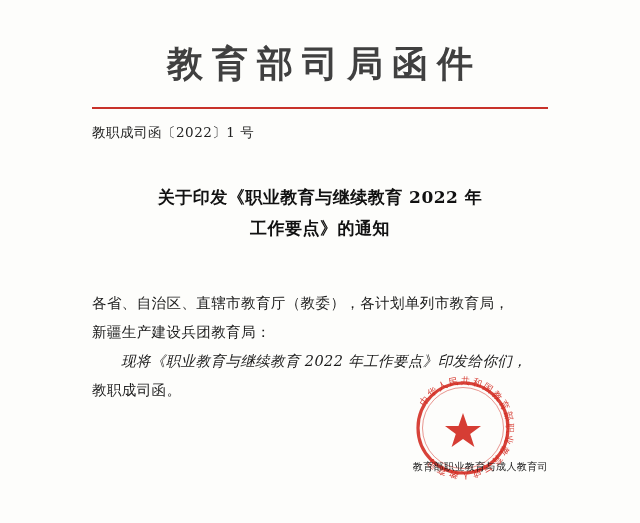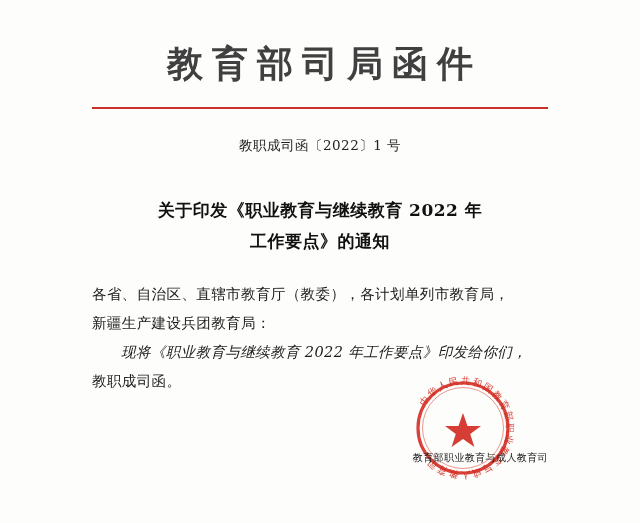--- a/index.html
+++ b/index.html
@@ -33,37 +33,37 @@
     font-family: "DejaVu Serif", "Liberation Serif", serif;
     white-space: nowrap;
   }
   .red-rule {
     margin-top: 18px;
     height: 2px;
     background: #c8322a;
     width: 100%;
   }
   .doc-number {
-    margin-top: 28px;
-    text-align: center;
+    margin-top: 15px;
+    text-align: left;
     font-size: 13.5px;
     letter-spacing: 0.5px;
     color: #222;
   }
   .subject {
     margin-top: 40px;
     text-align: center;
     font-size: 17px;
     font-weight: bold;
     line-height: 1.85;
     letter-spacing: 0.5px;
     color: #111;
   }
   .body-block {
-    margin-top: 22px;
+    margin-top: 44px;
     font-size: 14.5px;
     line-height: 2.0;
     letter-spacing: 0.4px;
     color: #1a1a1a;
   }
   .body-block p {
     margin: 0;
   }
   .indent {
     text-indent: 2em;

